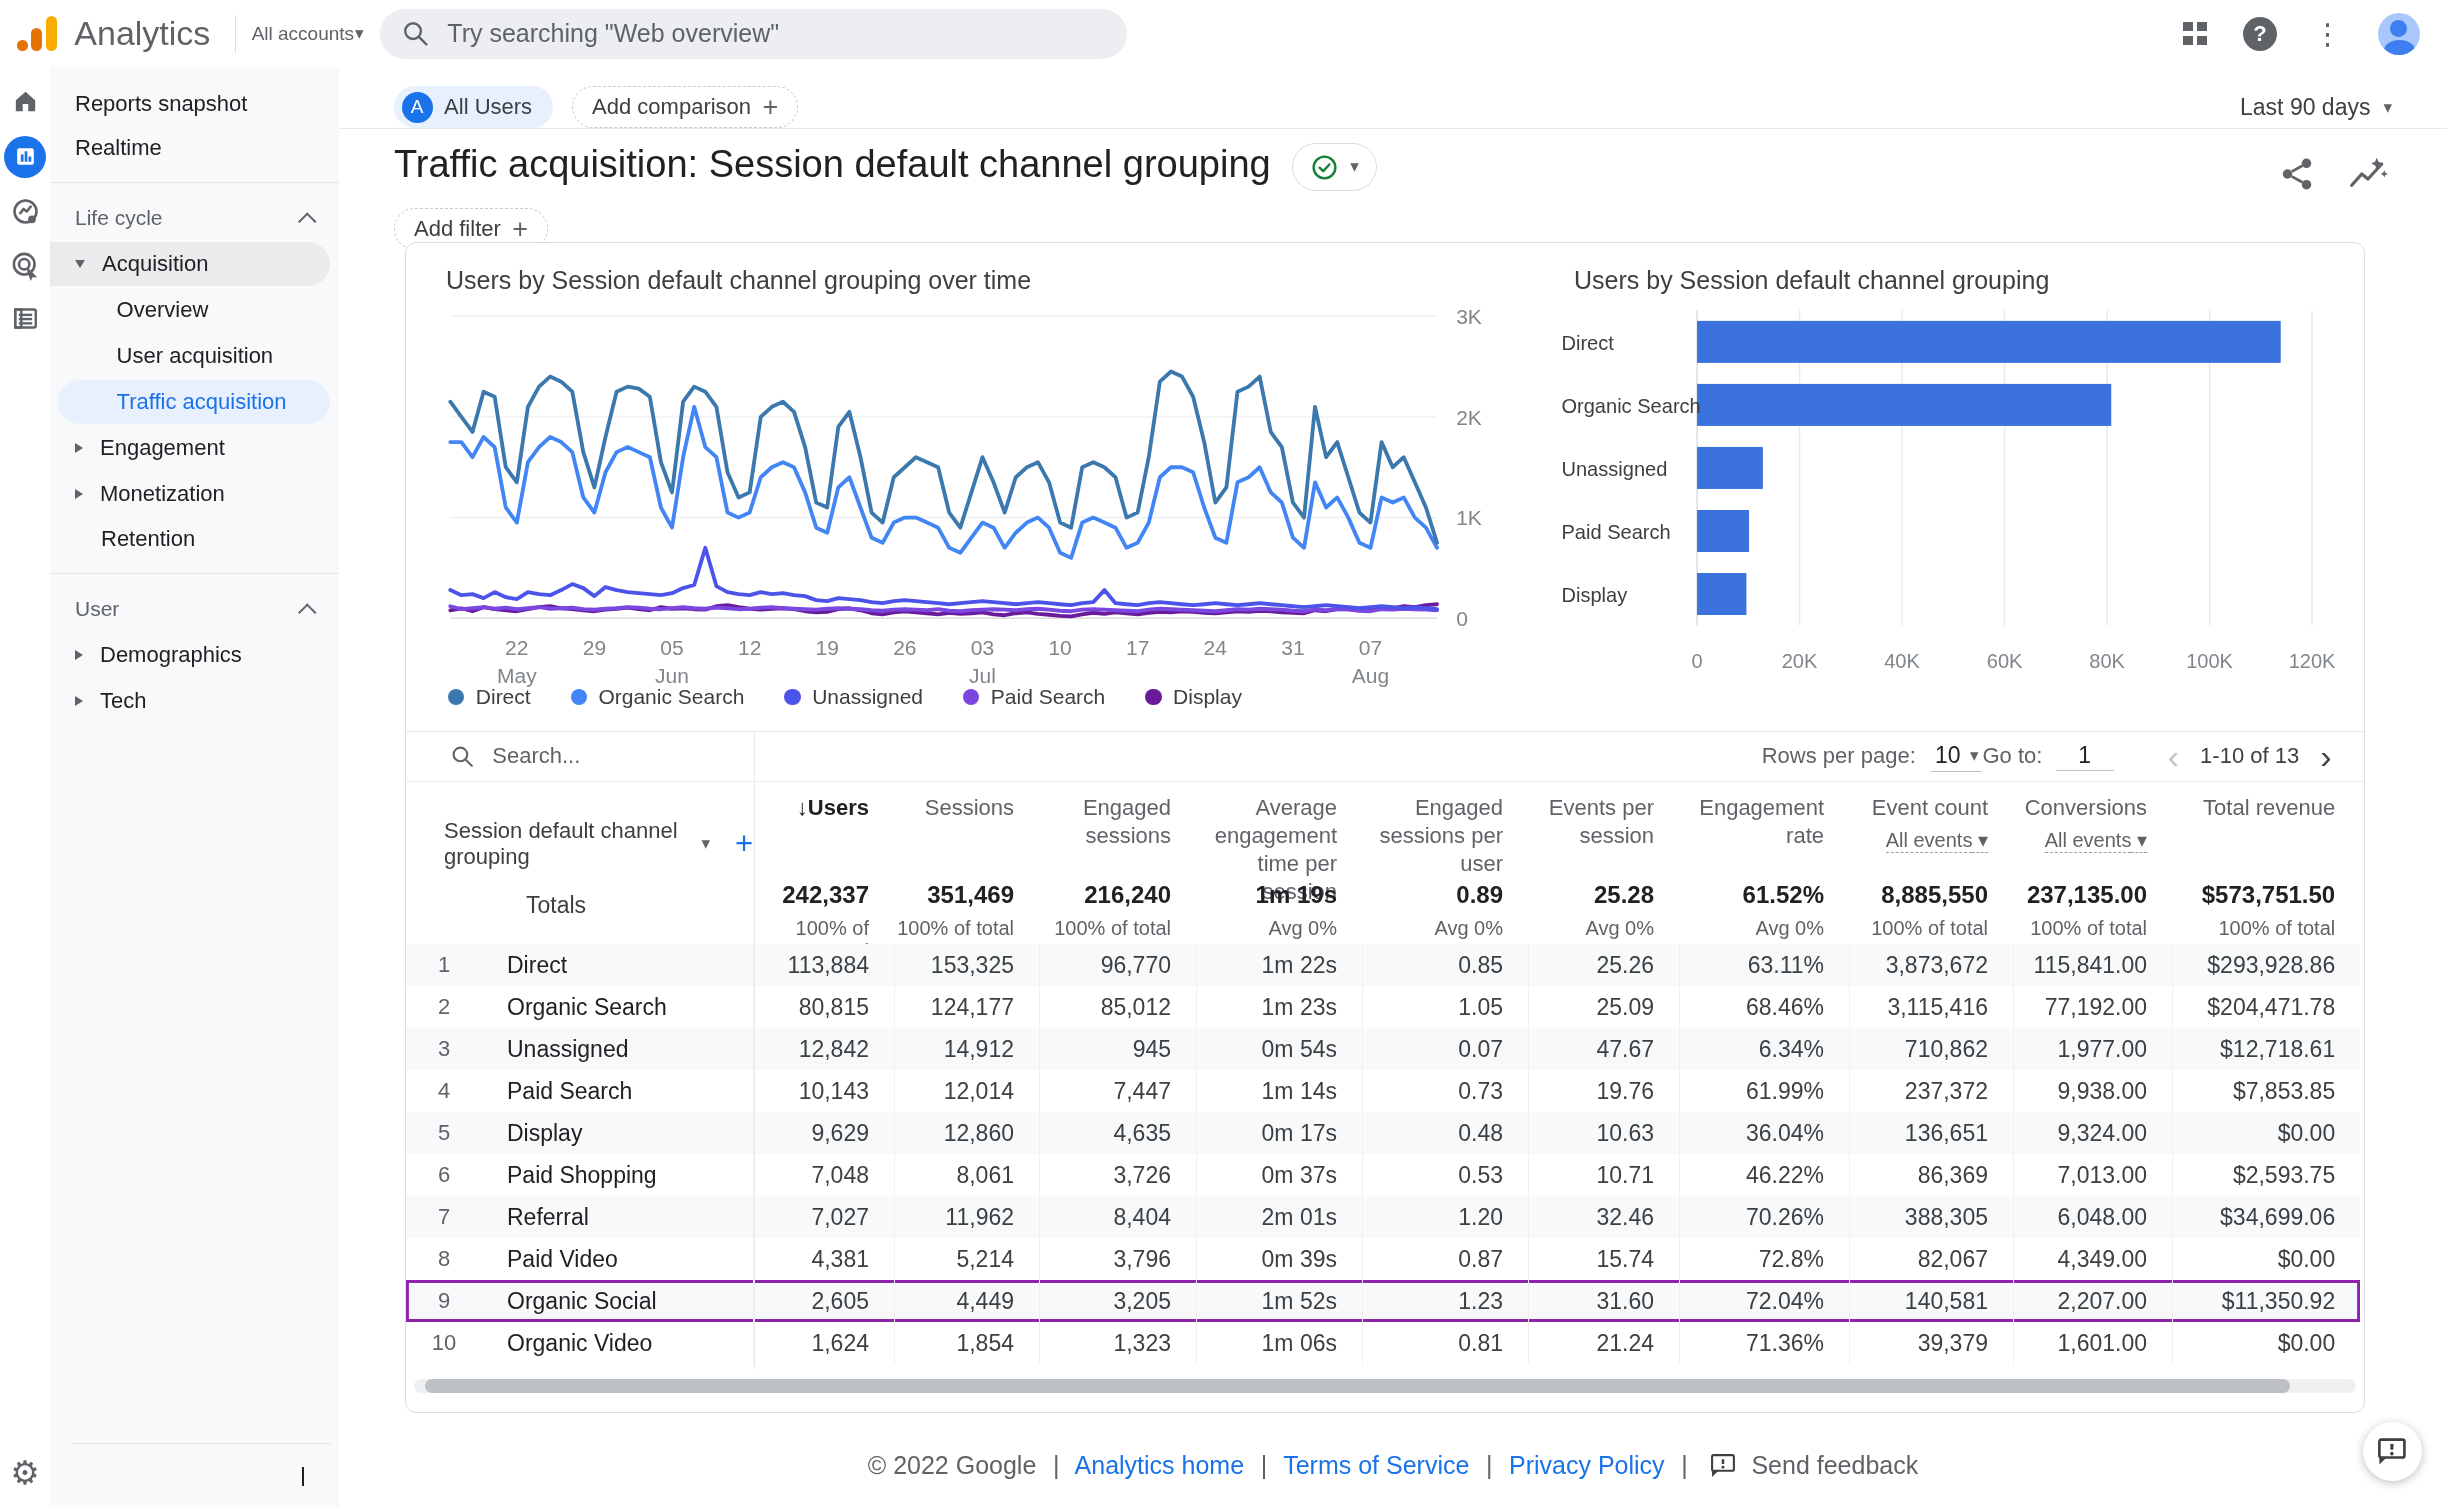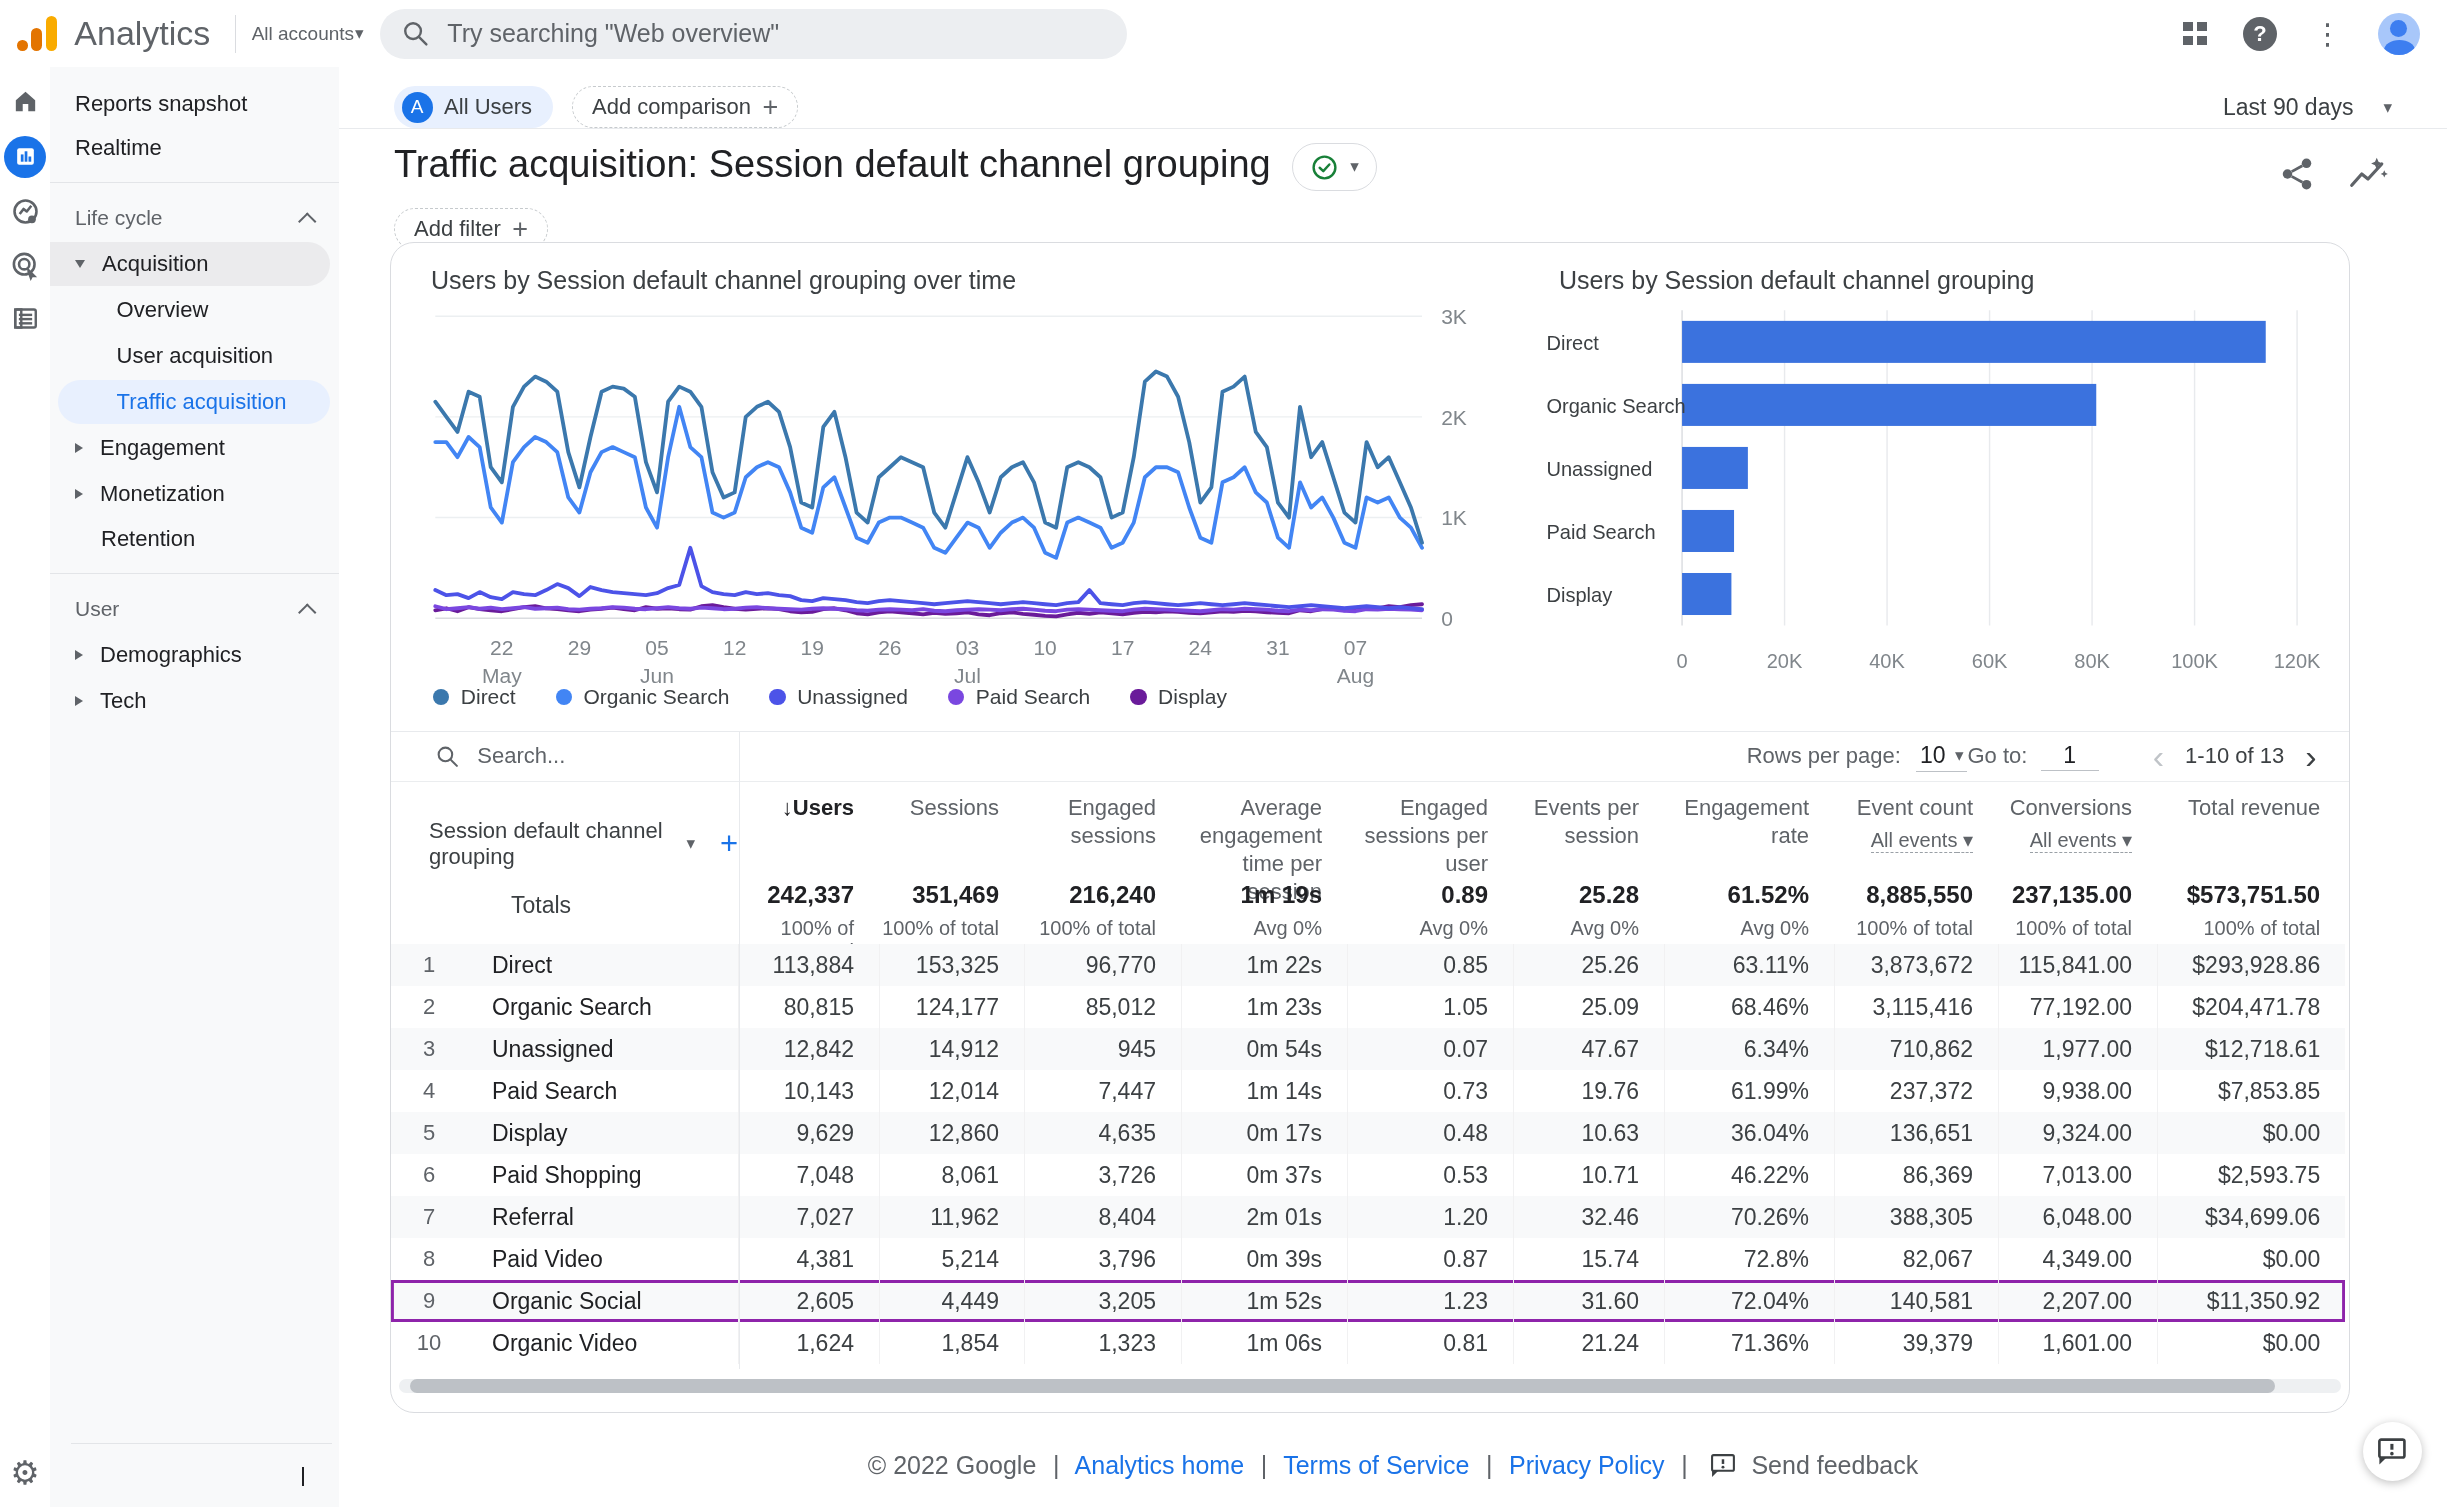--- a/index.html
+++ b/index.html
@@ -55,31 +55,31 @@
   .chev-left{width:12.4px;height:12.4px;border-left:2.9px solid #202124;border-bottom:2.9px solid #202124;transform:rotate(45deg);margin:2.9px 0 0 5.7px;}
 
   
   .main{position:absolute;left:339px;top:67px;right:0;bottom:0;background:#fff;}
   .chips{position:absolute;left:55px;top:19px;display:flex;align-items:center;gap:19px;}
   .chip-users{height:42px;border-radius:21px;background:#e8f0fe;display:flex;align-items:center;gap:11.5px;padding:0 21px 0 7.6px;}
   .chip-users .badge{width:31px;height:31px;border-radius:50%;background:#1a73e8;color:#fff;font-size:19px;display:flex;align-items:center;justify-content:center;}
   .chip-users .lbl{font-size:22px;color:#3c4043;}
   .chip-dash{height:40px;border:1.9px dashed #c6cacd;border-radius:21px;display:flex;align-items:center;gap:11.5px;padding:0 19px;font-size:22px;color:#3c4043;background:#fff;}
   .chip-dash .plus{font-size:27px;color:#5f6368;}
-  .daterange{position:absolute;right:55px;top:27px;display:flex;align-items:center;gap:30px;font-size:23px;color:#3c4043;}
+  .daterange{position:absolute;right:55px;top:27px;display:flex;align-items:center;gap:13px;font-size:23px;color:#3c4043;}
   .hdiv{position:absolute;left:0;right:0;top:61px;height:1px;background:#e8eaed;}
   .titlerow{position:absolute;left:55px;top:76px;display:flex;align-items:flex-start;gap:21px;}
   .pagetitle{font-size:38px;color:#202124;font-weight:400;}
   .ver-pill{display:flex;align-items:center;gap:11.5px;border:1px solid #dadce0;border-radius:25px;padding:8.6px 17px;background:#fff;}
   .hd-icons{position:absolute;right:59px;top:88px;display:flex;align-items:center;gap:32.5px;}
   .addfilter{position:absolute;left:55px;top:141px;height:40px;border:1.9px dashed #c6cacd;border-radius:21px;display:inline-flex;align-items:center;gap:11.5px;padding:0 19px;font-size:22px;color:#3c4043;background:#fff;}
   .addfilter .plus{font-size:27px;color:#5f6368;}
 
   
-  .card{position:absolute;left:51px;top:175px;width:1960px;height:1171px;border:1px solid #dadce0;border-radius:24px;background:#fff;box-sizing:border-box;}
+  .card{position:absolute;left:66px;top:175px;width:1960px;height:1171px;border:1px solid #dadce0;border-radius:11px;background:#fff;box-sizing:border-box;}
   .lc-title{position:absolute;left:40px;top:23px;font-size:25px;color:#3c4043;}
   .bc-title{position:absolute;left:1155px;top:23px;font-size:25px;color:#3c4043;margin-left:13px;}
   #lineSvg{position:absolute;left:29px;top:54px;}
   #barSvg{position:absolute;left:1155px;top:54px;}
   .legend{position:absolute;left:42px;top:442px;display:flex;align-items:center;gap:40px;}
   .lg-item{display:flex;align-items:center;gap:11.5px;font-size:21px;color:#3c4043;}
   .lg-dot{width:16.3px;height:16.3px;border-radius:50%;display:inline-block;}
 
   .chr1{position:absolute;left:0;right:0;top:488px;height:1px;background:#e8eaed;}
   .chr2{position:absolute;left:0;right:0;top:538px;height:1px;background:#ebedef;}

